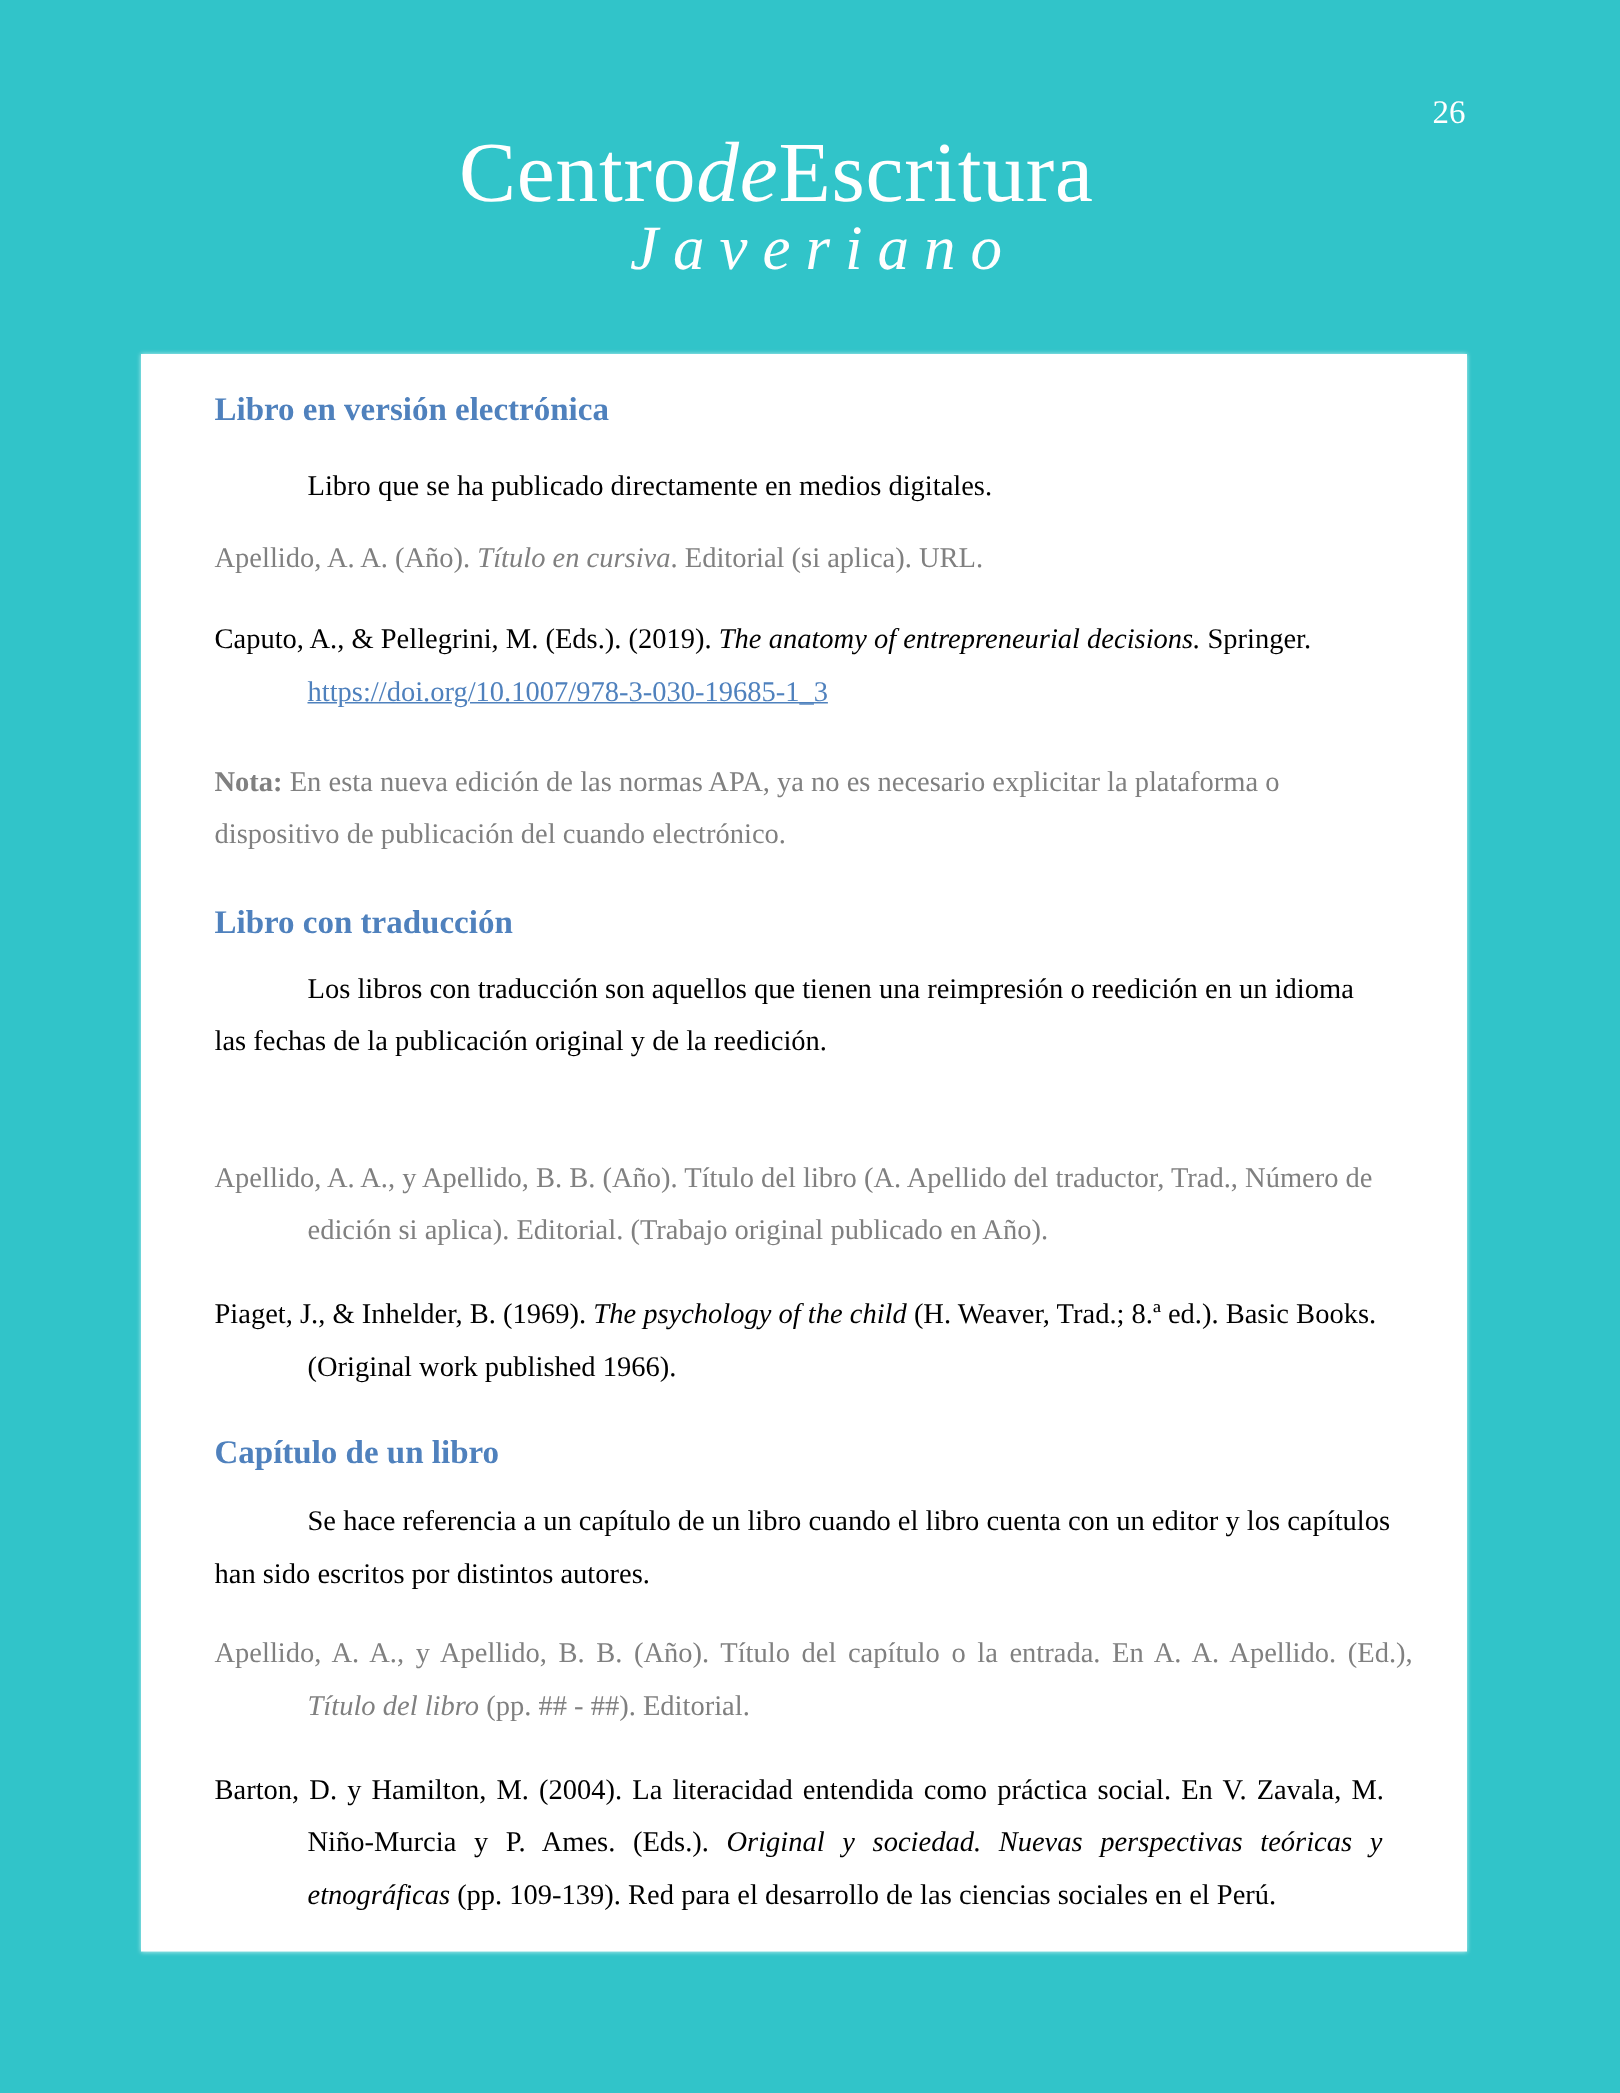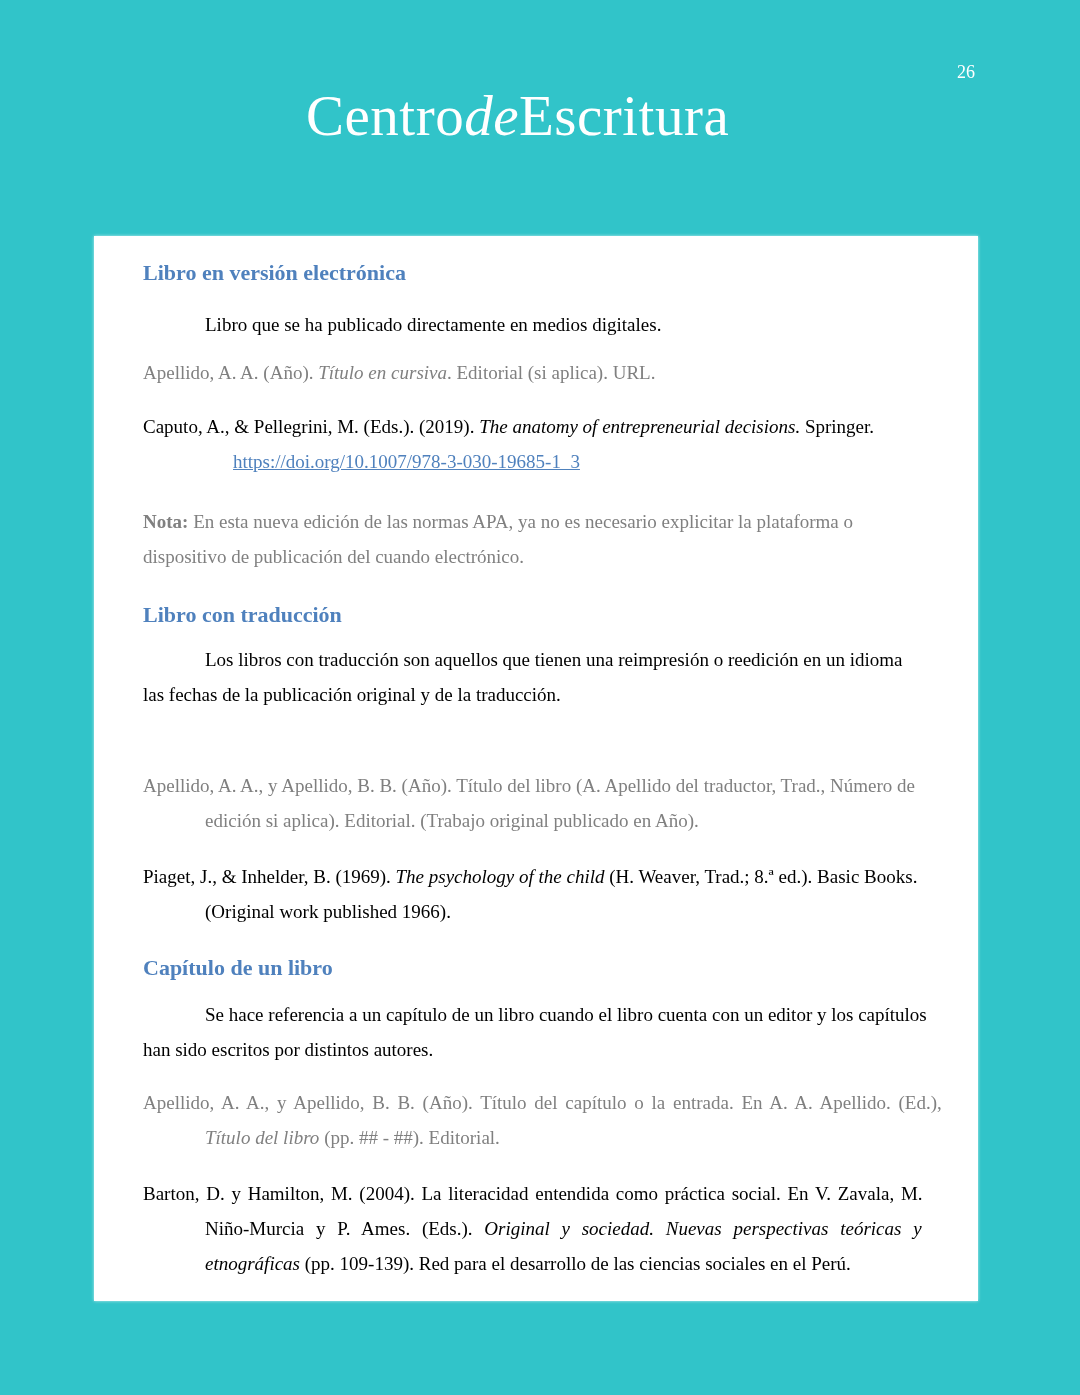--- a/index.html
+++ b/index.html
@@ -5,21 +5,21 @@
   html, body { margin: 0; padding: 0; }
   body {
     width: 1080px; height: 1395px;
     background: #31c4c9;
     position: relative;
     overflow: hidden;
     font-family: "Liberation Serif", "DejaVu Serif", serif;
   }
   .page-number {
     position: absolute; top: 62px; left: 946px; width: 40px;
-    color: #ffffff; font-size: 18px; text-align: center;
+    color: #ffffff; font-size: 22px; text-align: center;
   }
   .logo {
     position: absolute; top: 84px; left: 300px; width: 490px;
     color: #ffffff; text-align: center;
   }
   .logo-line1 {
     font-size: 57px; line-height: 64px; letter-spacing: 0.5px;
     text-align: left; padding-left: 6px;
   }
   .logo-line1 .de { font-style: italic; }
@@ -45,52 +45,53 @@
     white-space: nowrap;
   }
   .p {
     position: absolute; left: 0; width: 800px;
     line-height: 35px; white-space: nowrap;
   }
   .indent { text-indent: 62px; }
   .gray { color: #808080; }
   .i { font-style: italic; }
   .b { font-weight: bold; }
-  a.doi { color: #4f81bd; text-decoration: underline; margin-left: 28px; }
+  a.doi { color: #4f81bd; text-decoration: underline; }
   .ln { display: block; }
   .ln2 { display: block; padding-left: 62px; }
 </style>
 </head>
 <body>
 
 <div class="page-number">26</div>
 
 <div class="logo">
   <div class="logo-line1"><span>Centro</span><span class="de">de</span><span>Escritura</span></div>
+  <div class="logo-line2">Javeriano</div>
 </div>
 
 <div class="card">
   <div class="content">
 
     <div class="h" style="top:24px;">Libro en versión electrónica</div>
     <div class="p indent" style="top:71px;">Libro que se ha publicado directamente en medios digitales.</div>
     <div class="p gray" style="top:119px;"><span>Apellido, A. A. (Año). </span><span class="i">Título en cursiva</span><span>. Editorial (si aplica). URL.</span></div>
     <div class="p" style="top:173px;">
       <span class="ln"><span>Caputo, A., &amp; Pellegrini, M. (Eds.). (2019). </span><span class="i">The anatomy of entrepreneurial decisions.</span><span> Springer.</span></span>
       <span class="ln2"><a class="doi">https://doi.org/10.1007/978-3-030-19685-1_3</a></span>
     </div>
     <div class="p gray" style="top:268px;">
       <span class="ln"><span class="b">Nota:</span><span> En esta nueva edición de las normas APA, ya no es necesario explicitar la plataforma o</span></span>
       <span class="ln">dispositivo de publicación del cuando electrónico.</span>
     </div>
 
     <div class="h" style="top:366px;">Libro con traducción</div>
     <div class="p" style="top:406px;">
       <span class="ln" style="padding-left:62px;">Los libros con traducción son aquellos que tienen una reimpresión o reedición en un idioma</span>
-      <span class="ln">las fechas de la publicación original y de la traducción.</span>
+      <span class="ln">las fechas de la publicación original y de la reedición.</span>
     </div>
     <div class="p gray" style="top:532px;">
       <span class="ln">Apellido, A. A., y Apellido, B. B. (Año). Título del libro (A. Apellido del traductor, Trad., Número de</span>
       <span class="ln2">edición si aplica). Editorial. (Trabajo original publicado en Año).</span>
     </div>
     <div class="p" style="top:623px;">
       <span class="ln"><span>Piaget, J., &amp; Inhelder, B. (1969). </span><span class="i">The psychology of the child</span><span> (H. Weaver, Trad.; 8.ª ed.). Basic Books.</span></span>
       <span class="ln2">(Original work published 1966).</span>
     </div>
 

